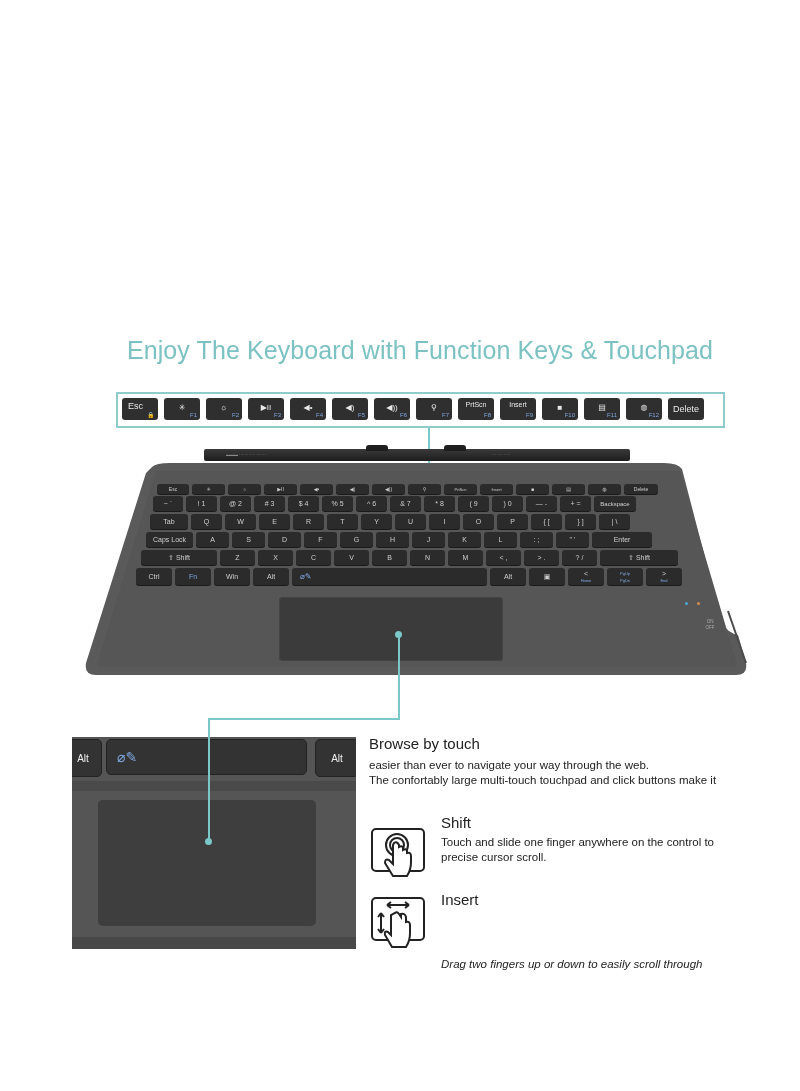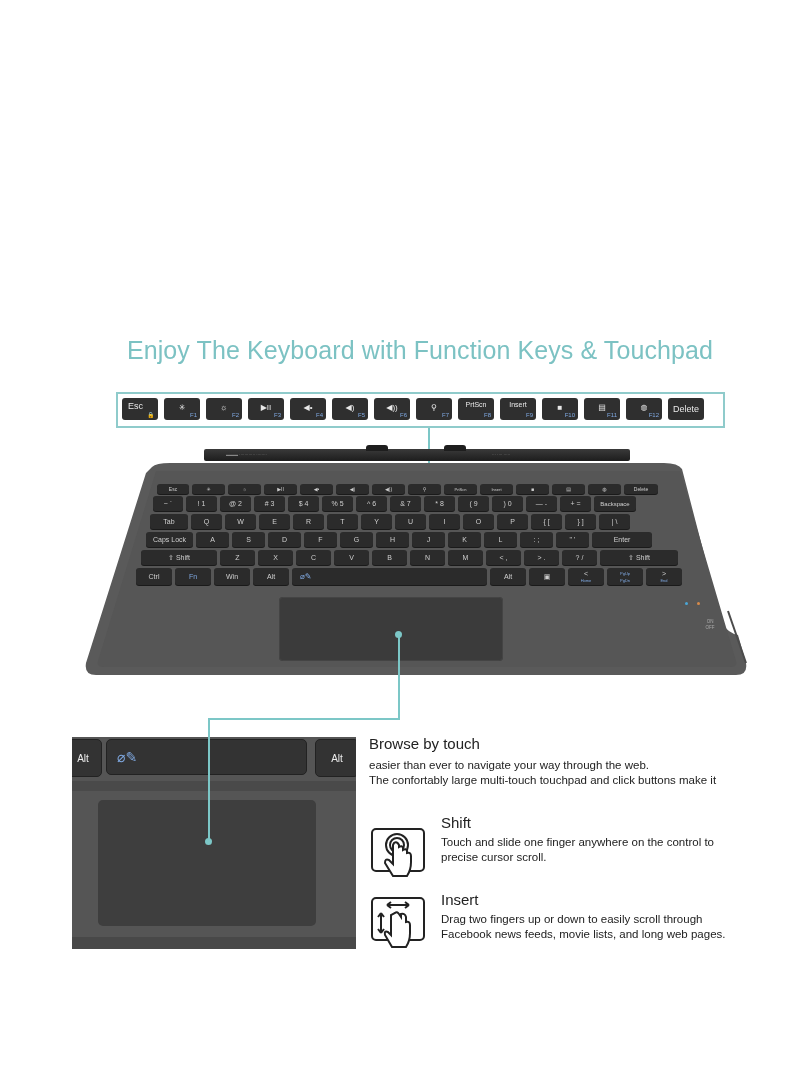--- a/index.html
+++ b/index.html
@@ -264,16 +264,15 @@
 </div>
 
 <div class="abs icbox" style="left:371px;top:897px;">
   <svg width="50" height="56" viewBox="0 0 50 56" style="position:absolute;left:0;top:-2px;">
     <path d="M14 8 L36 8 M14 8 L18 5 M14 8 L18 11 M36 8 L32 5 M36 8 L32 11" stroke="#222" stroke-width="2" fill="none"></path>
     <path d="M8 16 L8 36 M8 16 L5 20 M8 16 L11 20 M8 36 L5 32 M8 36 L11 32" stroke="#222" stroke-width="2" fill="none"></path>
     <path d="M18 18 L18 38 L15 35 Q11 33 12 38 L19 50 L33 50 Q37 44 37 36 L37 28 Q37 24 33 25 L33 20 Q32 16 28 17 L28 20 L26 17 Q24 14 22 16 Z" fill="#fff" stroke="#222" stroke-width="2"></path>
   </svg>
 </div>
 <div class="abs h2" style="left:441px;top:891px;">Insert</div>
-<div class="abs p" style="left:441px;top:912px;width:340px;">
+<div class="abs p" style="left:441px;top:957px;width:340px;font-style:italic;">
   <div>Drag two fingers up or down to easily scroll through</div>
-  <div>Facebook news feeds, movie lists, and long web pages.</div>
 </div>
 
 </body></html>

